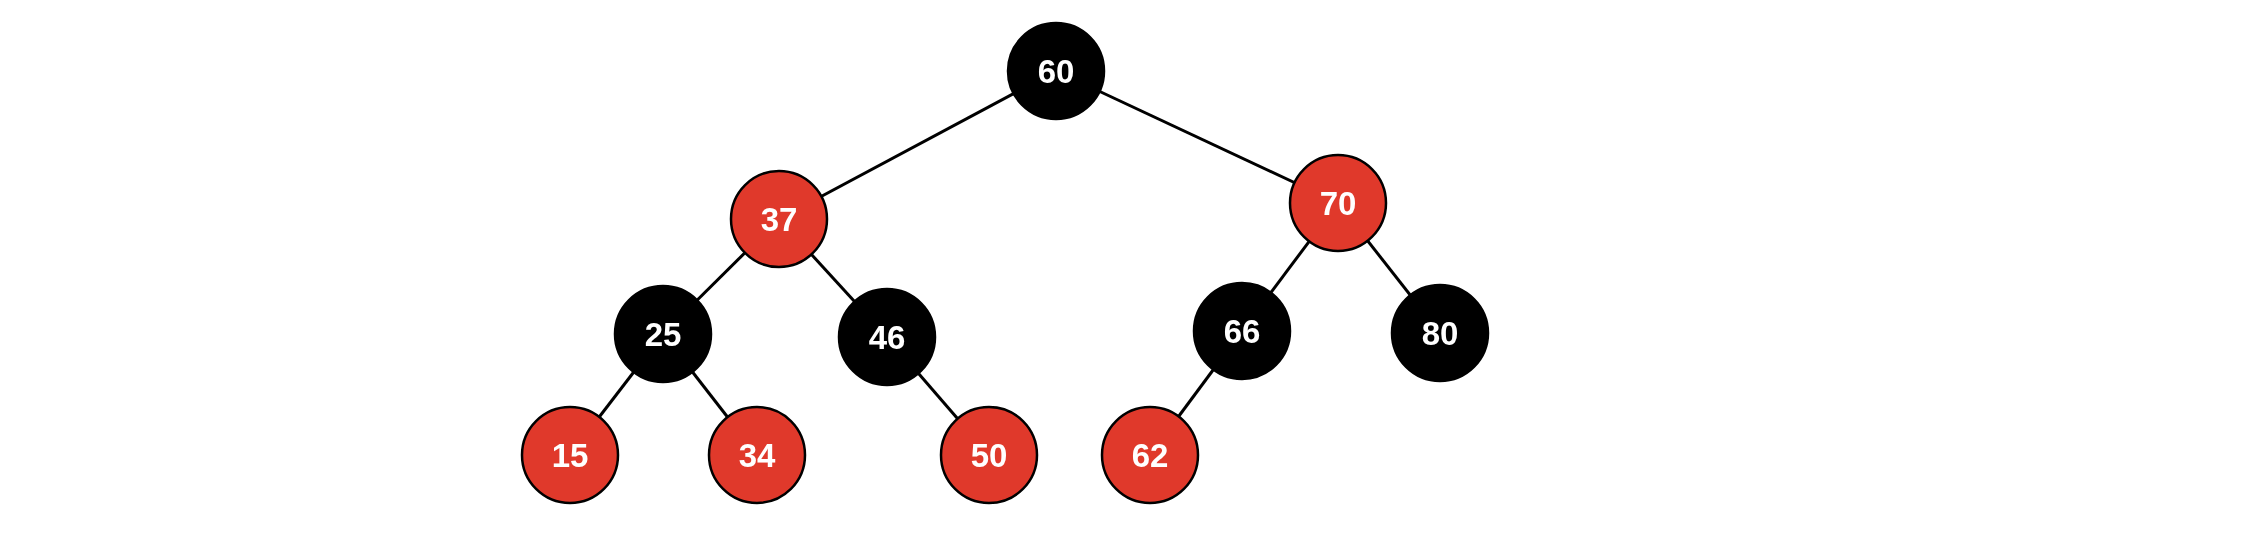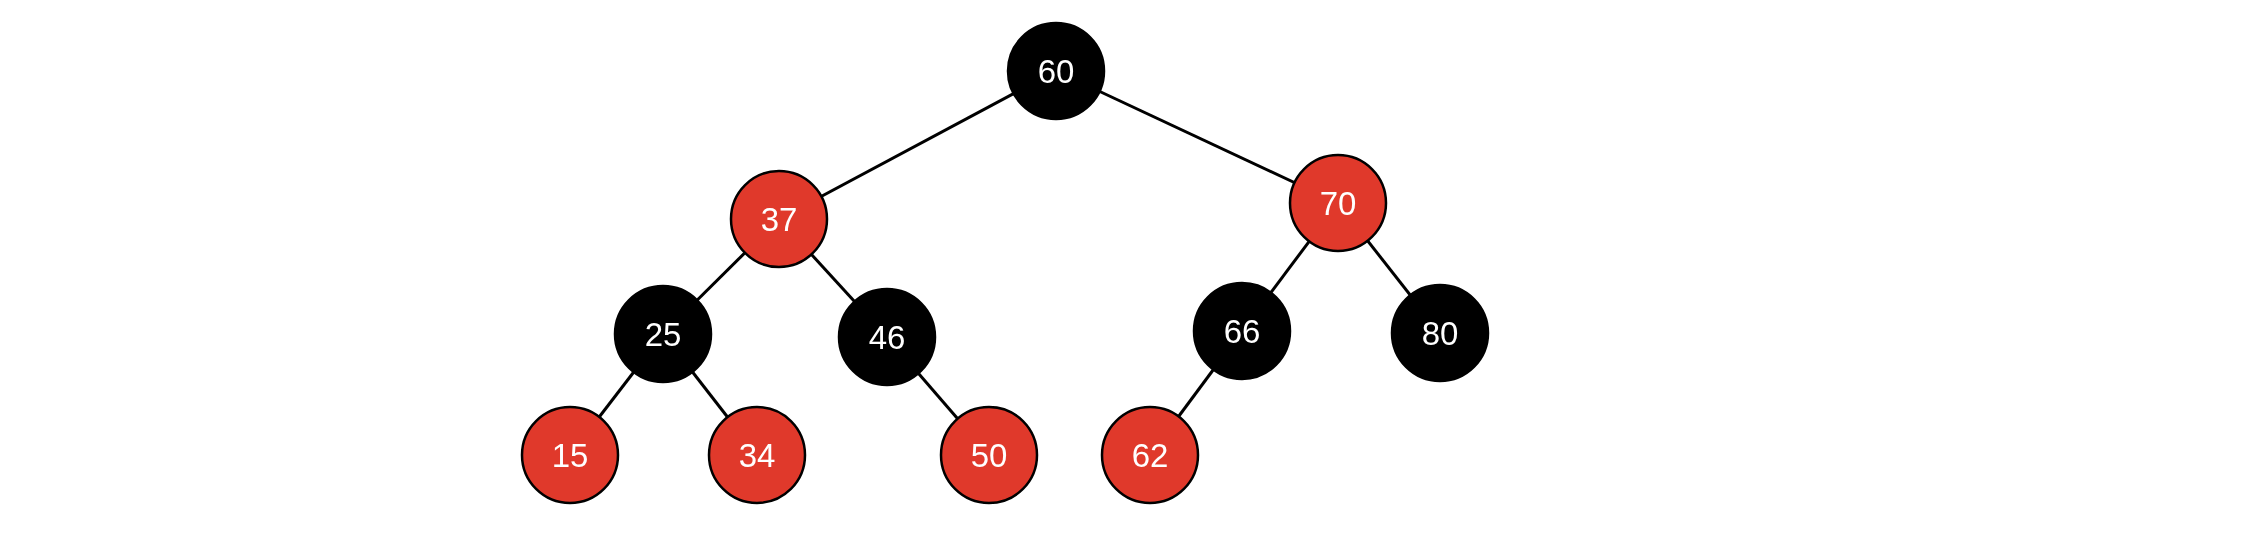--- a/index.html
+++ b/index.html
@@ -7,20 +7,21 @@
     padding: 0;
     background: #ffffff;
   }
   .canvas {
     position: relative;
     width: 1940px;
     height: 542px;
     background: #ffffff;
     overflow: hidden;
     font-family: "Liberation Sans", sans-serif;
+    font-weight: bold;
   }
   .canvas svg {
     position: absolute;
     left: 0;
     top: 0;
     display: block;
   }
   .tree-node-label {
     font-family: "Liberation Sans", sans-serif;
     user-select: none;

